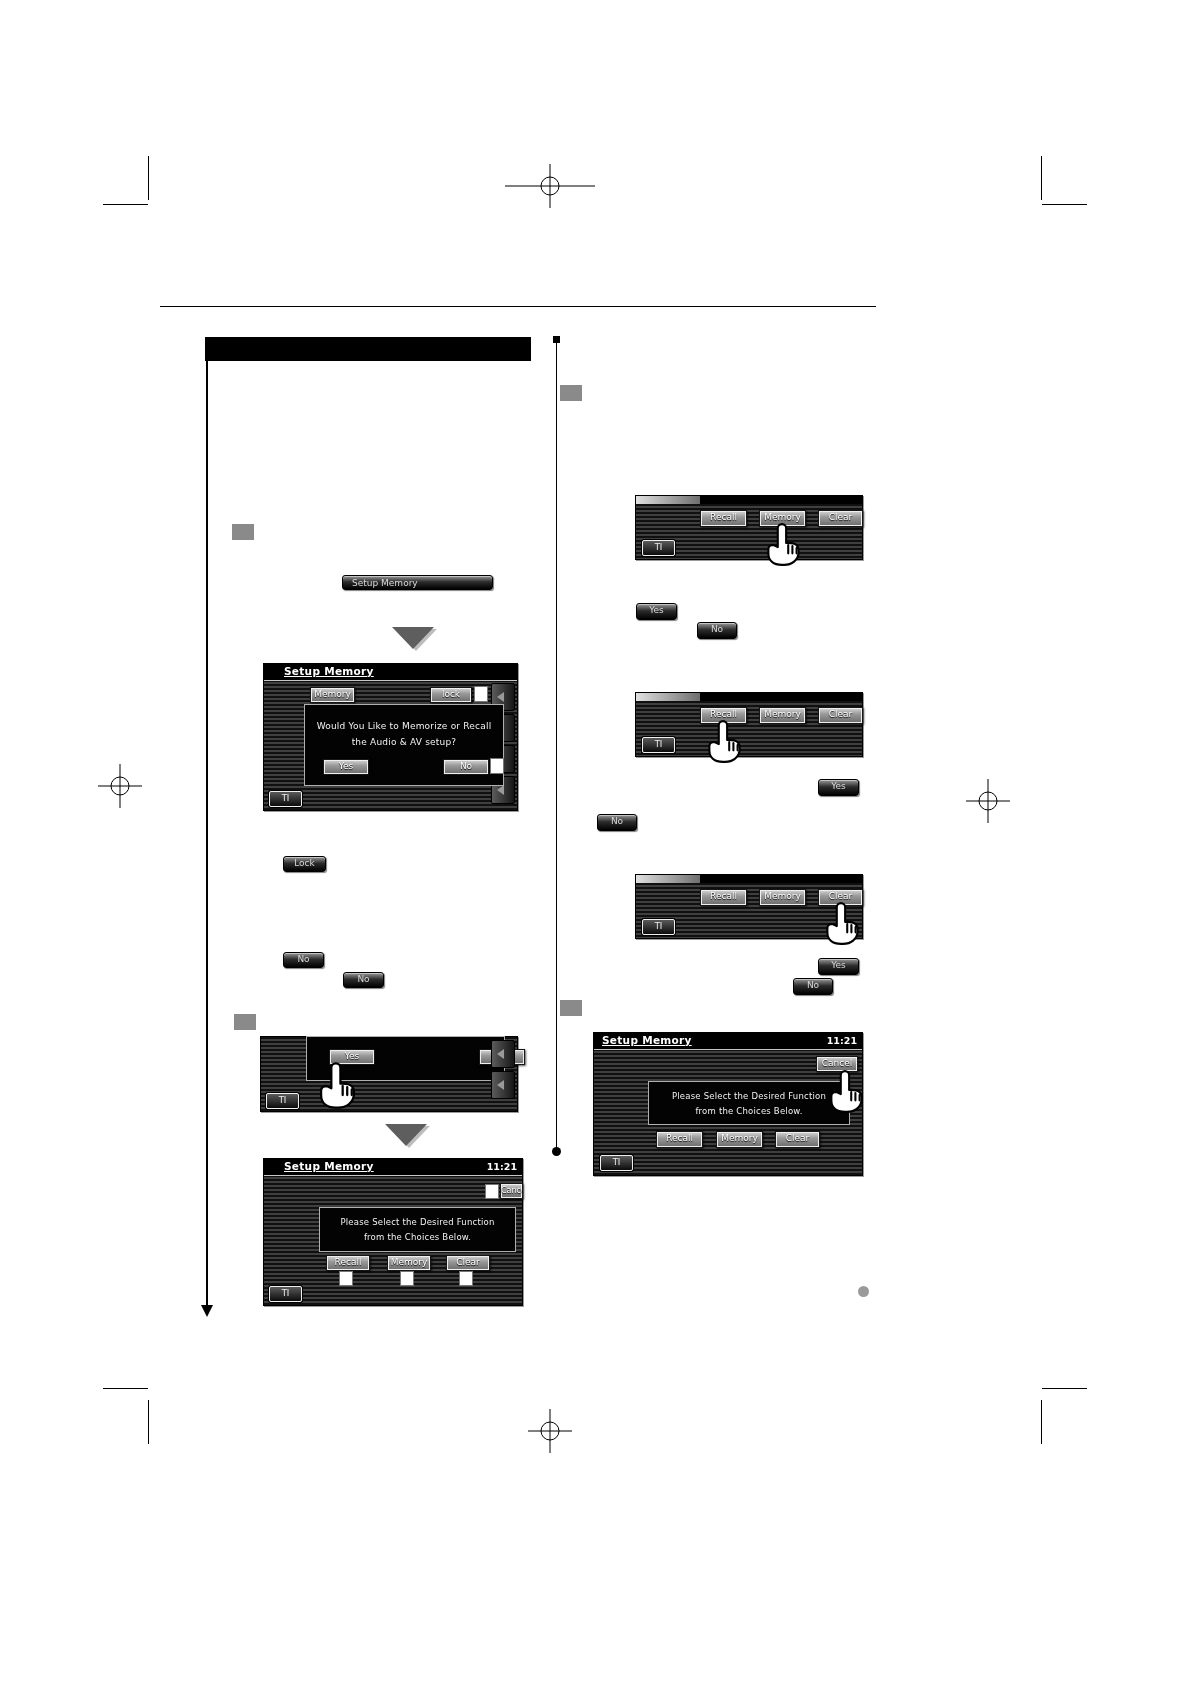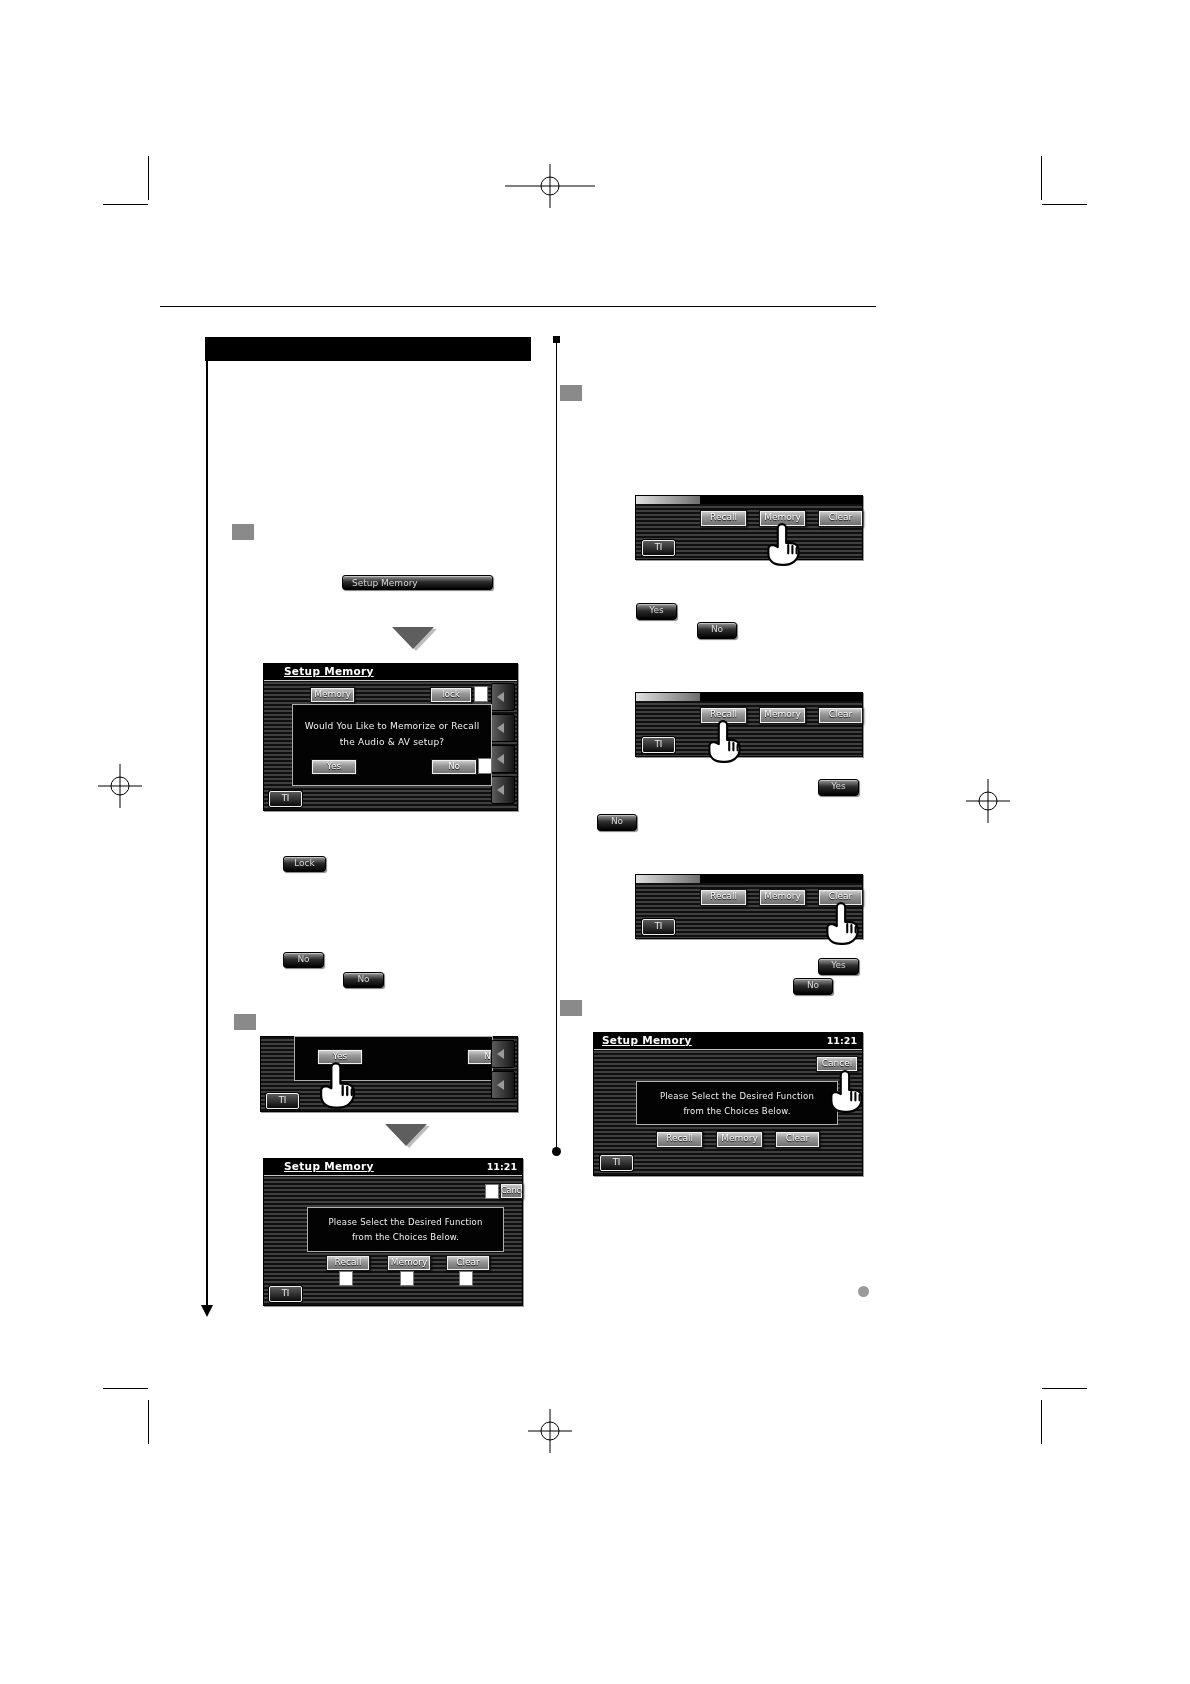--- a/index.html
+++ b/index.html
@@ -9,21 +9,21 @@
   .mark{position:absolute;background:#000;}
   
   .screen{position:absolute;border:1px solid #000;
           background:repeating-linear-gradient(#101010 0px,#101010 2px,#3f3f3f 2px,#3f3f3f 4px);
           box-shadow:1px 1px 0 #9a9a9a;}
   .titlebar{position:absolute;left:0;top:0;right:0;height:16px;background:#000;
             border-bottom:1px solid #c8c8c8;}
   .title-text{position:absolute;left:20px;top:1px;color:#fff;font-size:10.5px;font-weight:bold;
               text-decoration:underline;letter-spacing:.3px;white-space:nowrap;}
   .clock{position:absolute;right:5px;top:2px;color:#fff;font-size:9.5px;font-weight:bold;}
-  .panel{position:absolute;background:#030303;border:1px solid #b0b0b0;}
+  .panel{position:absolute;background:#030303;border:1px solid #b0b0b0;margin-left:12px;}
   .ptext{position:absolute;left:0;width:100%;text-align:center;color:#f2f2f2;font-size:9px;
          letter-spacing:.2px;white-space:nowrap;}
   .sbtn{position:absolute;background:linear-gradient(#d6d6d6,#999 40%,#6b6b6b);
         border:1px solid #151515;box-shadow:inset 0 0 0 1px #efefef,1px 1px 2px rgba(0,0,0,.65);
         color:#fff;font-size:9px;line-height:13px;text-align:center;text-shadow:0 1px 1px #000;
         overflow:hidden;white-space:nowrap;}
   .kbtn{position:absolute;background:linear-gradient(#9a9a9a,#2c2c2c 45%,#000);
         border:1px solid #000;border-radius:3px;color:#d8d8d8;font-size:9px;line-height:12px;
         text-align:center;box-shadow:inset 0 1px 0 #c2c2c2,1px 1px 1px rgba(0,0,0,.5);}
   .cb{position:absolute;background:#fff;border:1px solid #777;box-shadow:inset 0 0 0 1px #fff;}

